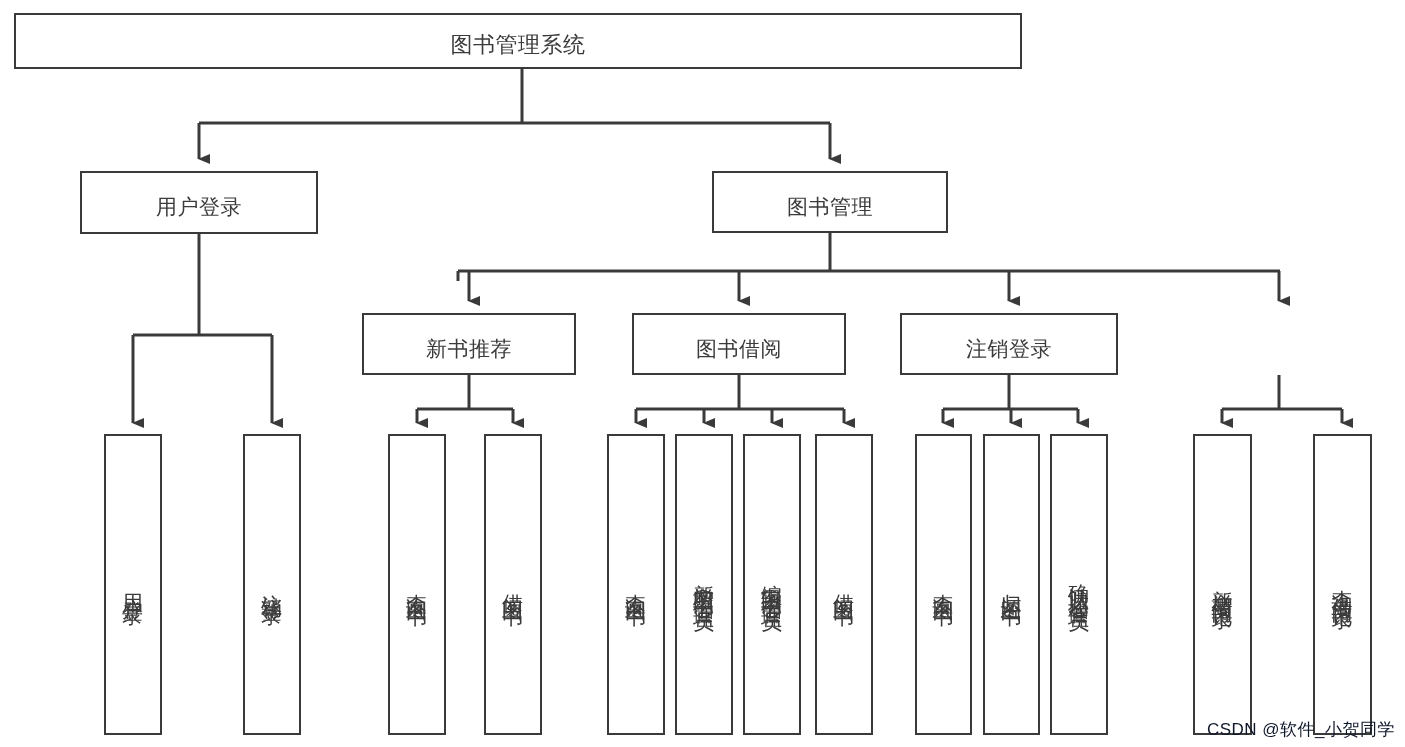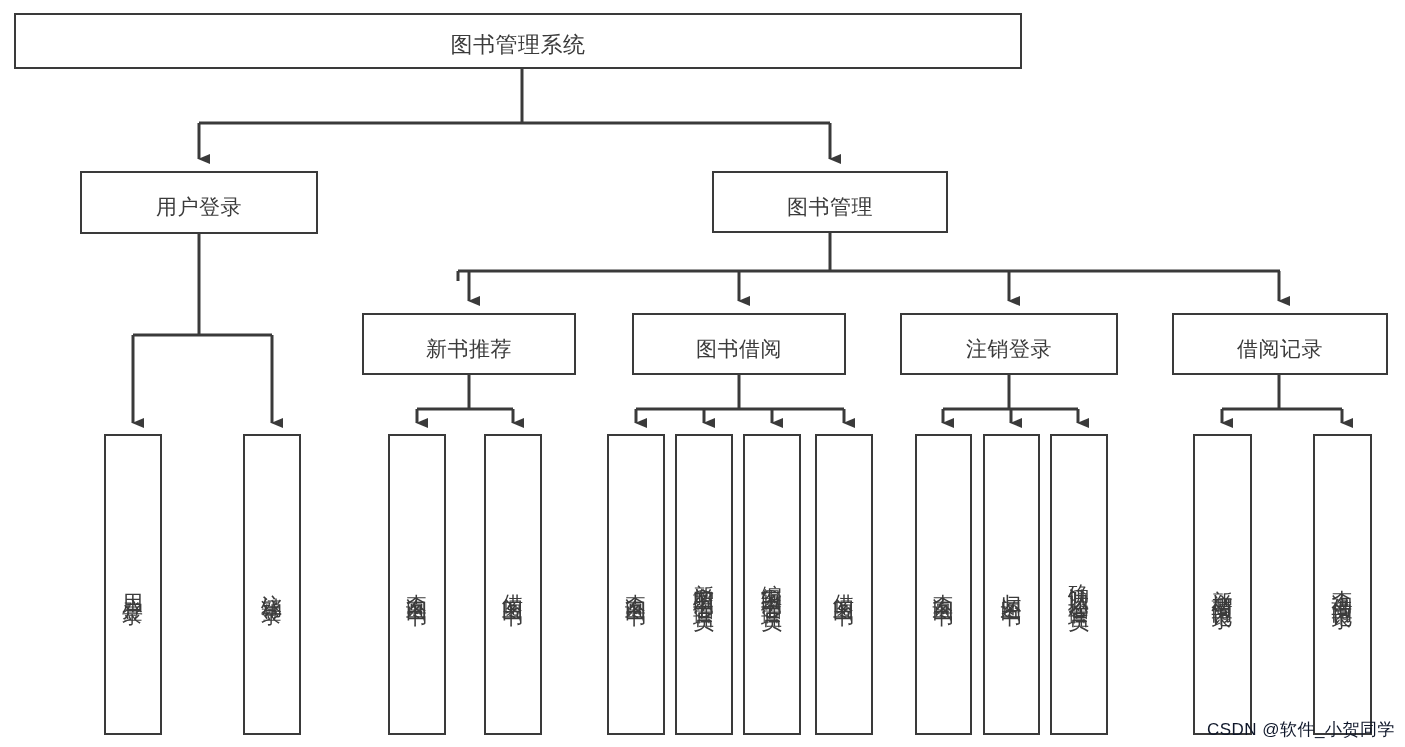--- a/index.html
+++ b/index.html
@@ -141,23 +141,20 @@
 
   <div class="node horiz" style="left:712px;top:171px;width:236px;height:62px;">
     <span class="lbl">图书管理</span>
   </div>
   <div class="node horiz" style="left:632px;top:313px;width:214px;height:62px;">
     <span class="lbl">图书借阅</span>
   </div>
   <div class="node horiz" style="left:900px;top:313px;width:218px;height:62px;">
     <span class="lbl">注销登录</span>
   </div>
-  <div class="node horiz" style="left:1172px;top:313px;width:216px;height:62px;">
-    <span class="lbl">借阅记录</span>
-  </div>
 
   <div class="node vert" style="left:104px;top:434px;width:58px;height:301px;">
     <span class="lbl">用户登录</span>
   </div>
   <div class="node vert" style="left:243px;top:434px;width:58px;height:301px;">
     <span class="lbl">注销登录</span>
   </div>
 
   <div class="node vert" style="left:388px;top:434px;width:58px;height:301px;">
     <span class="lbl">查询图书</span>

